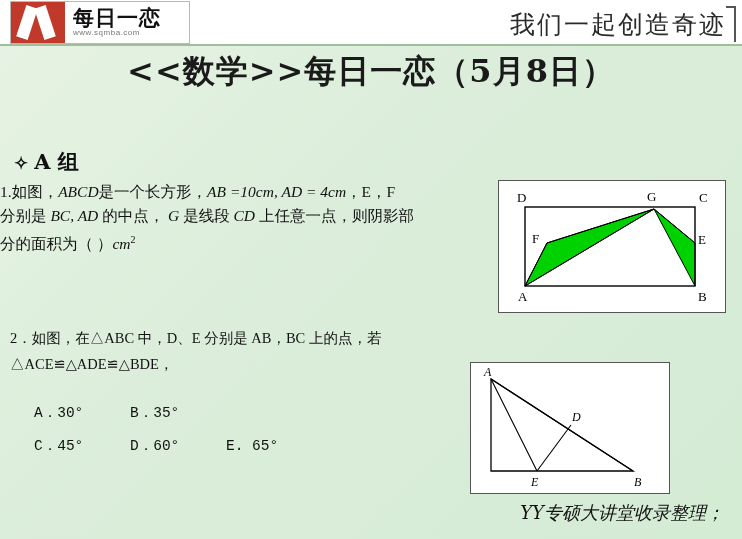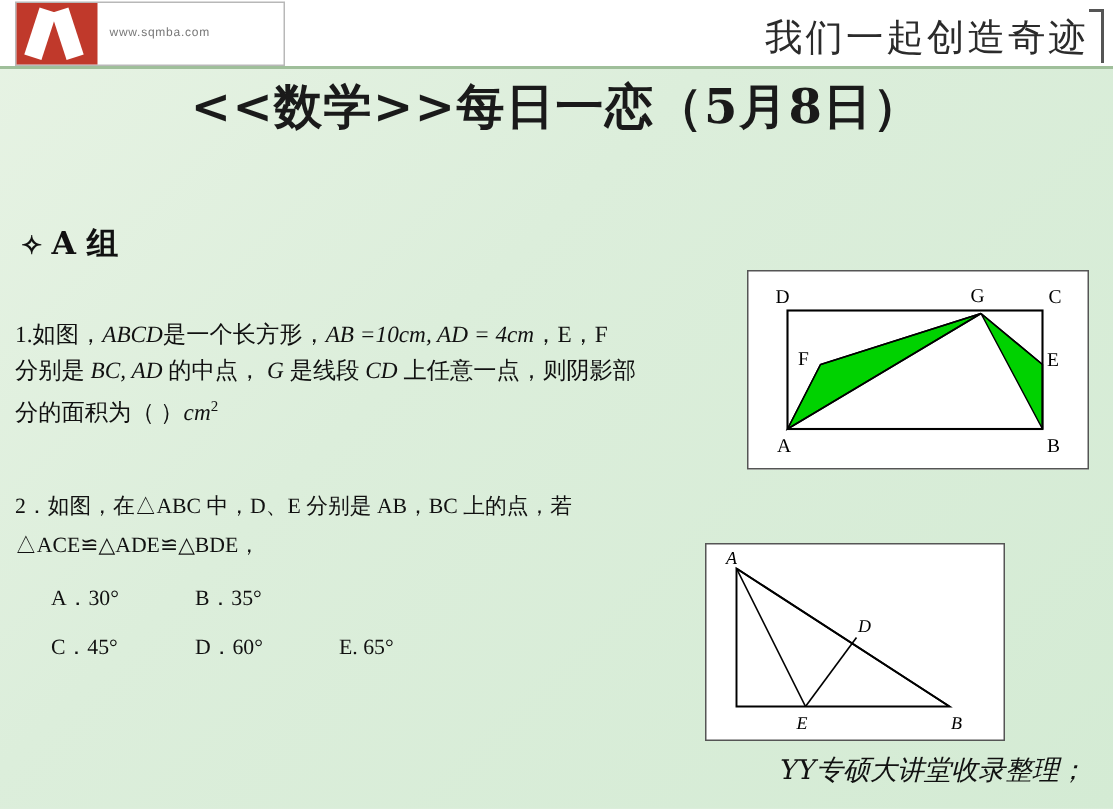--- a/index.html
+++ b/index.html
@@ -135,27 +135,26 @@
     font-weight: bold;
     color: #111;
   }
   .group-head .diamond {
     font-size: 17px;
     margin-right: 6px;
   }
   
   .q1 {
     position: absolute;
-    left: 10px;
+    left: 0;
     top: 180px;
     width: 480px;
     font-size: 15.5px;
     line-height: 24px;
     color: #111;
-    margin-top: 32px;
   }
   .q1 .line { white-space: nowrap; }
   .it { font-family: "Liberation Serif", serif; font-style: italic; }
   .sup { font-size: 10px; vertical-align: super; }
   .q1-options {
     position: absolute;
     left: 30px;
     top: 267px;
     width: 450px;
     font-size: 15.5px;
@@ -174,24 +173,25 @@
     width: 470px;
     font-size: 14.5px;
     line-height: 26px;
     color: #111;
     font-family: "Liberation Serif", serif;
   }
   .q2 .indent { padding-left: 22px; }
   .q2-options {
     position: absolute;
     left: 34px;
-    top: 383px;
+    top: 397px;
     font-size: 14.5px;
     line-height: 33px;
     color: #111;
+    font-family: Liberation Mono, monospace;
   }
   .q2-options span { display: inline-block; }
   .q2-opt1 { width: 96px; }
   .q2-opt2 { width: 96px; }
   
   .fig1 {
     position: absolute;
     left: 498px;
     top: 180px;
     width: 228px;
@@ -224,20 +224,21 @@
 </style>
 </head>
 <body>
 
 <div class="page">
 
   <div class="header">
     <div class="logo-box">
       <div class="logo-mark"></div>
       <div class="logo-text">
+        <div class="logo-cn">每日一恋</div>
         <div class="logo-url">www.sqmba.com</div>
       </div>
     </div>
     <div class="header-slogan">我们一起创造奇迹</div>
     <div class="header-corner"></div>
   </div>
 
   <div class="doc-title">&lt;&lt;数学&gt;&gt;每日一恋（5月8日）</div>
 
   <div class="group-head">

